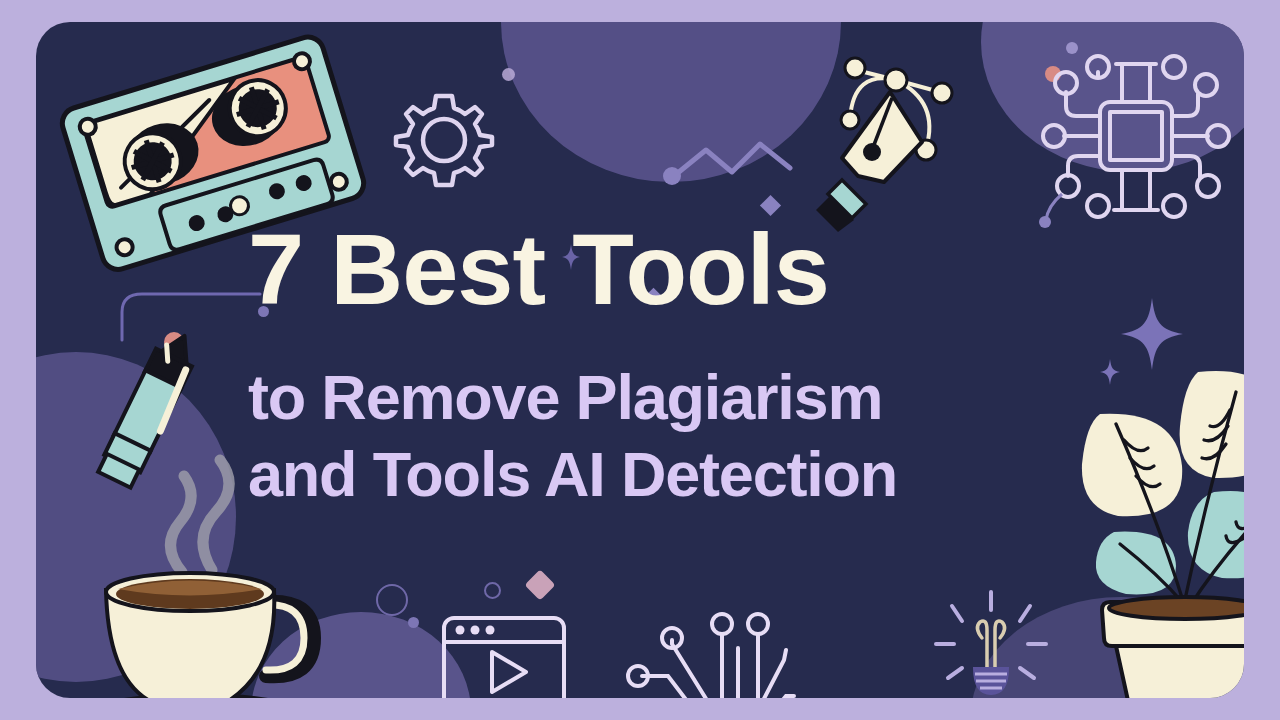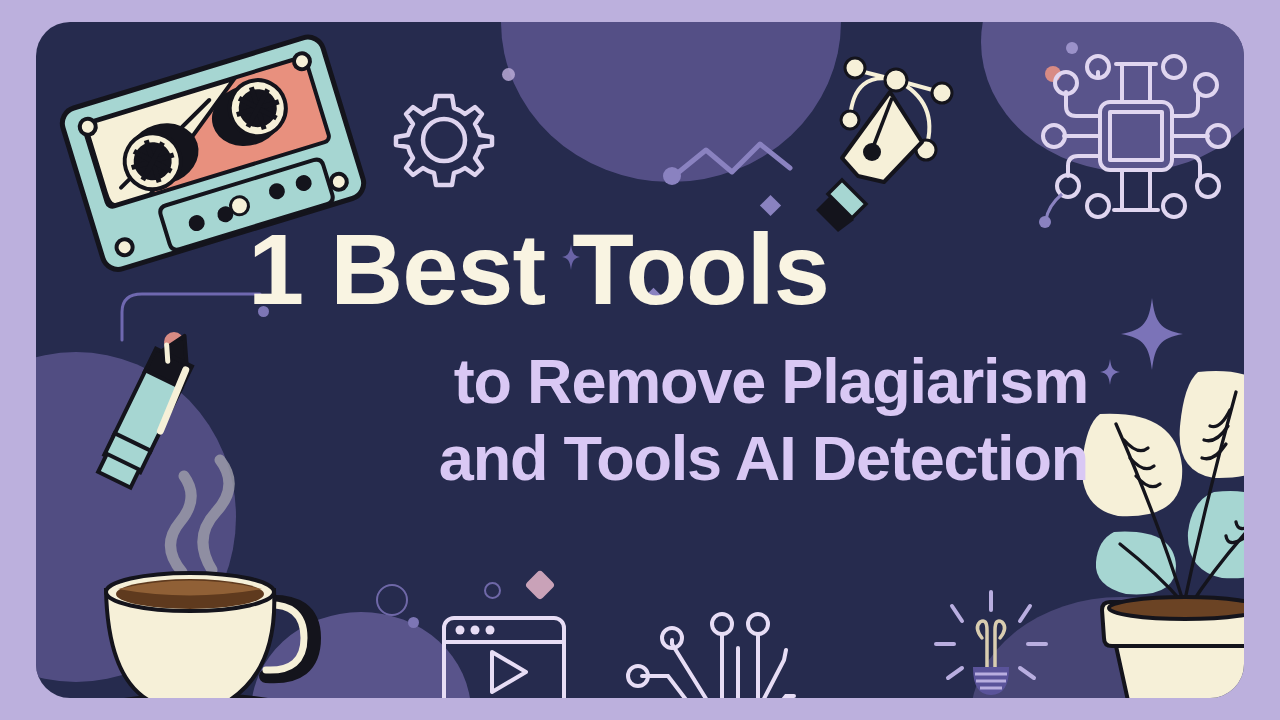--- a/index.html
+++ b/index.html
@@ -33,21 +33,21 @@
     z-index:40;
   }
   #title {
     font-size:101px; font-weight:bold; color:#f9f4e2;
     line-height:1.02; letter-spacing:-1px; white-space:nowrap;
   }
   .subline {
     font-size:63px; font-weight:bold; color:#d9c8f4;
     line-height:1.22; letter-spacing:-1.2px; white-space:nowrap;
   }
-  #subtitle { margin-top:22px;text-align:right; }
+  #subtitle { margin-top:38px; }
   
   .art { position:absolute; z-index:30; }
 </style>
 </head>
 <body>
 
 <div id="stage">
 
   <div id="card">
 
@@ -283,21 +283,21 @@
           <path d="M66 88 Q80 104 90 96 M72 106 Q86 122 96 114 M78 124 Q92 140 102 132"></path>
           <path d="M196 172 Q180 182 178 170 M186 186 Q170 196 168 184"></path>
         </g>
         <path d="M52 250 L202 250 Q210 250 210 258 L208 286 Q208 294 200 294 L54 294 Q46 294 46 286 L44 258 Q44 250 52 250 Z" fill="#f6f0d8" stroke="#14141c" stroke-width="4"></path>
         <ellipse cx="127" cy="256" rx="76" ry="11" fill="#6b4324" stroke="#14141c" stroke-width="4"></ellipse>
         <path d="M58 294 L196 294 L178 376 Q176 382 168 382 L86 382 Q78 382 76 376 Z" fill="#f6f0d8" stroke="#14141c" stroke-width="4"></path>
       </g>
     </svg>
 
     <div id="text-block">
-      <div id="title">1 Best Tools</div>
+      <div id="title">7 Best Tools</div>
       <div id="subtitle">
         <div class="subline">to Remove Plagiarism</div>
         <div class="subline">and Tools AI Detection</div>
       </div>
     </div>
 
   </div>
 </div>
 
 </body></html>

